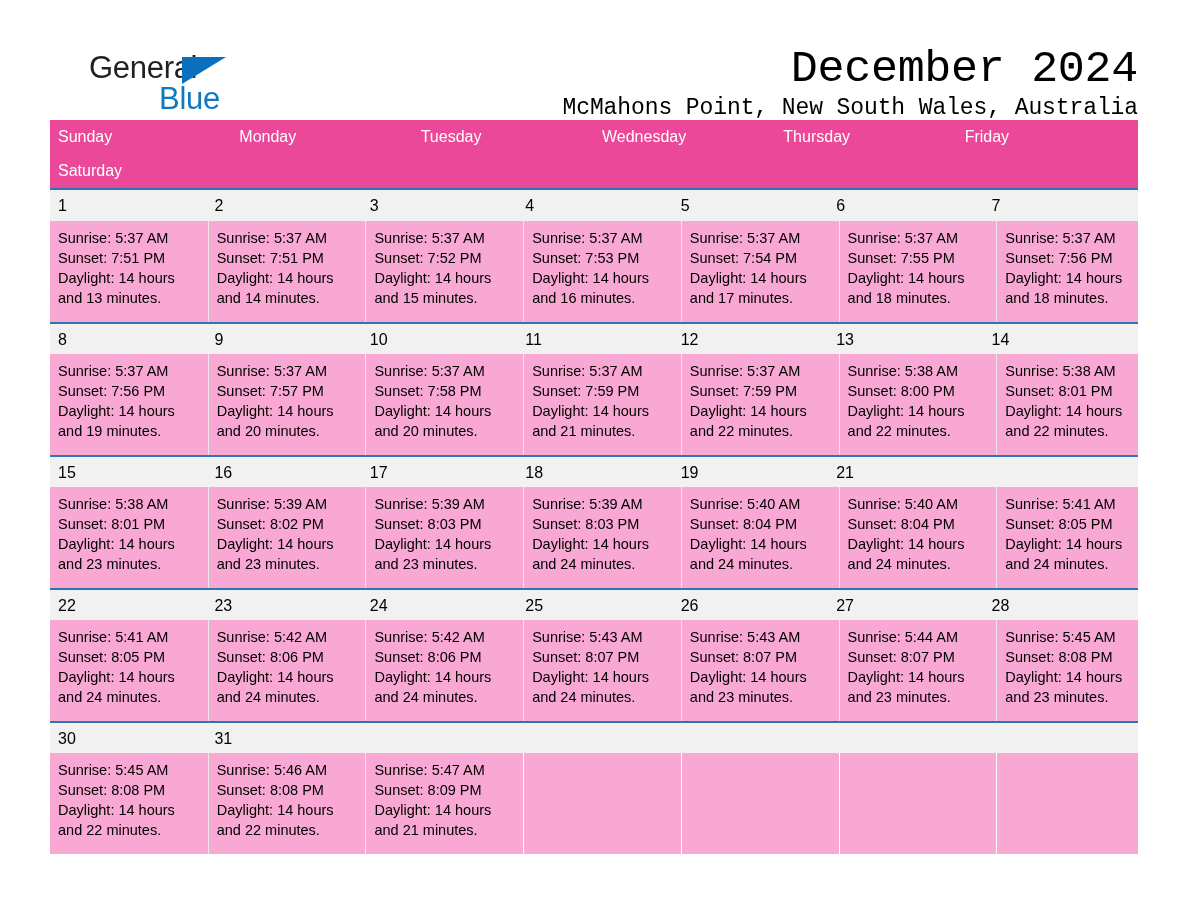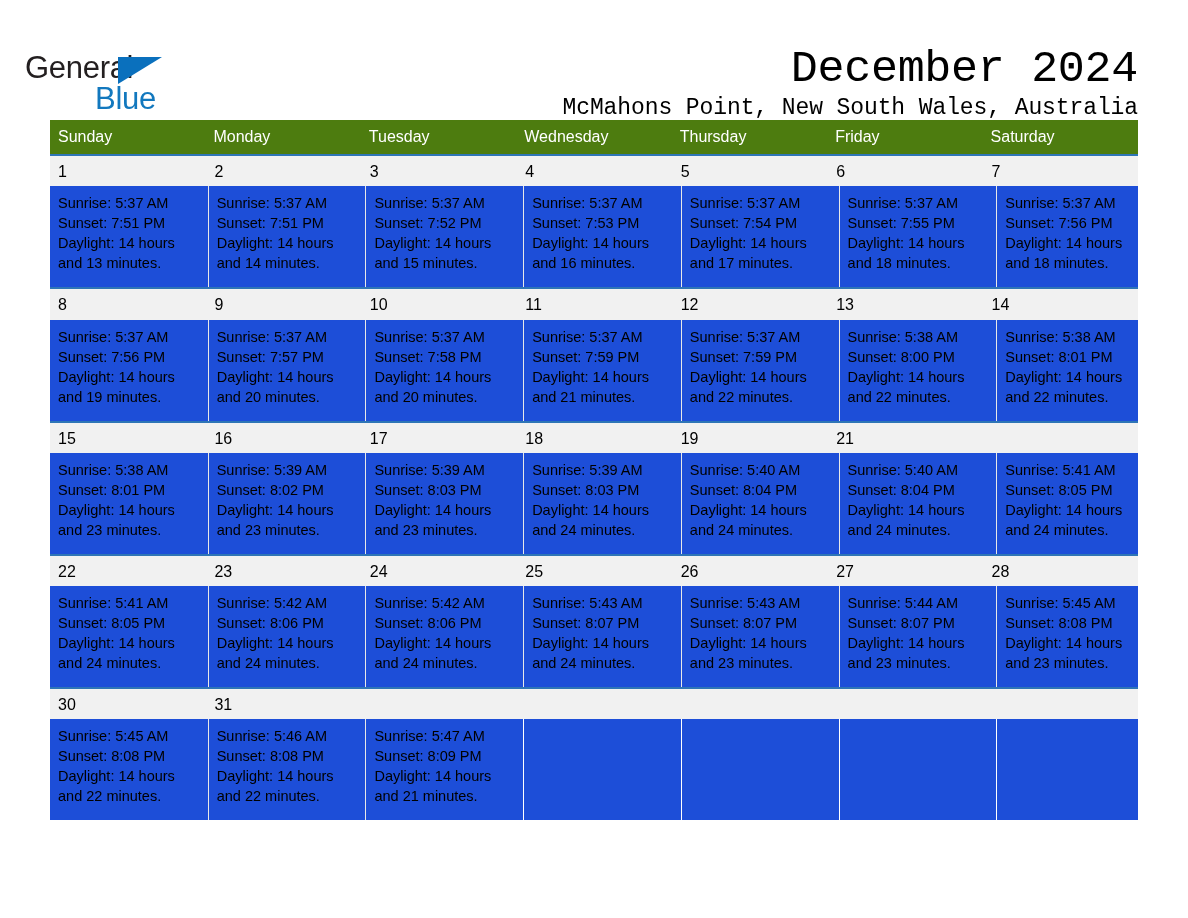--- a/index.html
+++ b/index.html
@@ -20,21 +20,21 @@
     width: 1188px;
     height: 918px;
     padding: 0;
   }
 
   
   .masthead {
     display: flex;
     align-items: flex-start;
     justify-content: space-between;
-    padding: 44px 50px 0 25px;
+    padding: 44px 50px 0 89px;
     height: 110px;
     gap: 40px;
   }
   .logo {
     position: relative;
     width: 150px;
     height: 72px;
     flex: none;
   }
   .logo-general {
@@ -87,22 +87,22 @@
     letter-spacing: -0.1px;
   }
 
   
   .calendar {
     margin: 10px 50px 0 50px;
     width: 1088px;
   }
   .weekday-row {
     display: grid;
-    grid-template-columns: repeat(7, 1fr);
-    background: #4d7c0f;
+    grid-template-columns: repeat(6, 1fr);
+    background: #ec4899;
   }
   .weekday {
     color: #ffffff;
     font-size: 16px;
     padding: 7px 0 8px 8px;
     line-height: 1.2;
   }
   .week {
     border-top: 2px solid #2e75b6;
   }
@@ -119,21 +119,21 @@
     padding: 6px 0 5px 8px;
     line-height: 1.2;
     color: #000000;
     border-left: 1px solid #f1f1f1;
   }
   .daynum:first-child { border-left: none; }
 
   .detail-row {
     display: grid;
     grid-template-columns: repeat(7, 1fr);
-    background: #1d4ed8;
+    background: #f9a8d4;
     min-height: 101px;
     gap: 16px;
   }
   .cell {
     padding: 7px 6px 0 8px;
     border-left: 1px solid #e8e8e8;
   }
   .cell:first-child { border-left: none; }
   .cell.empty { border-left: 1px solid #ffffff; }
   .line {

